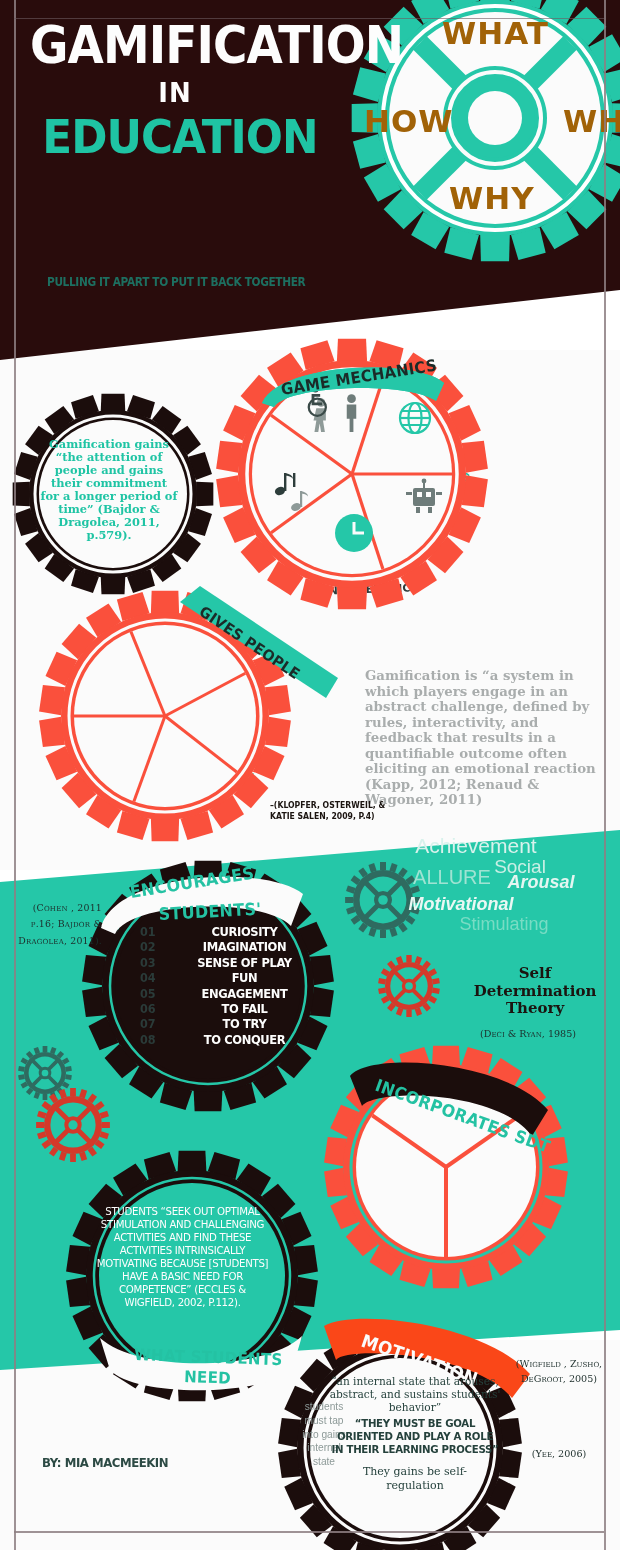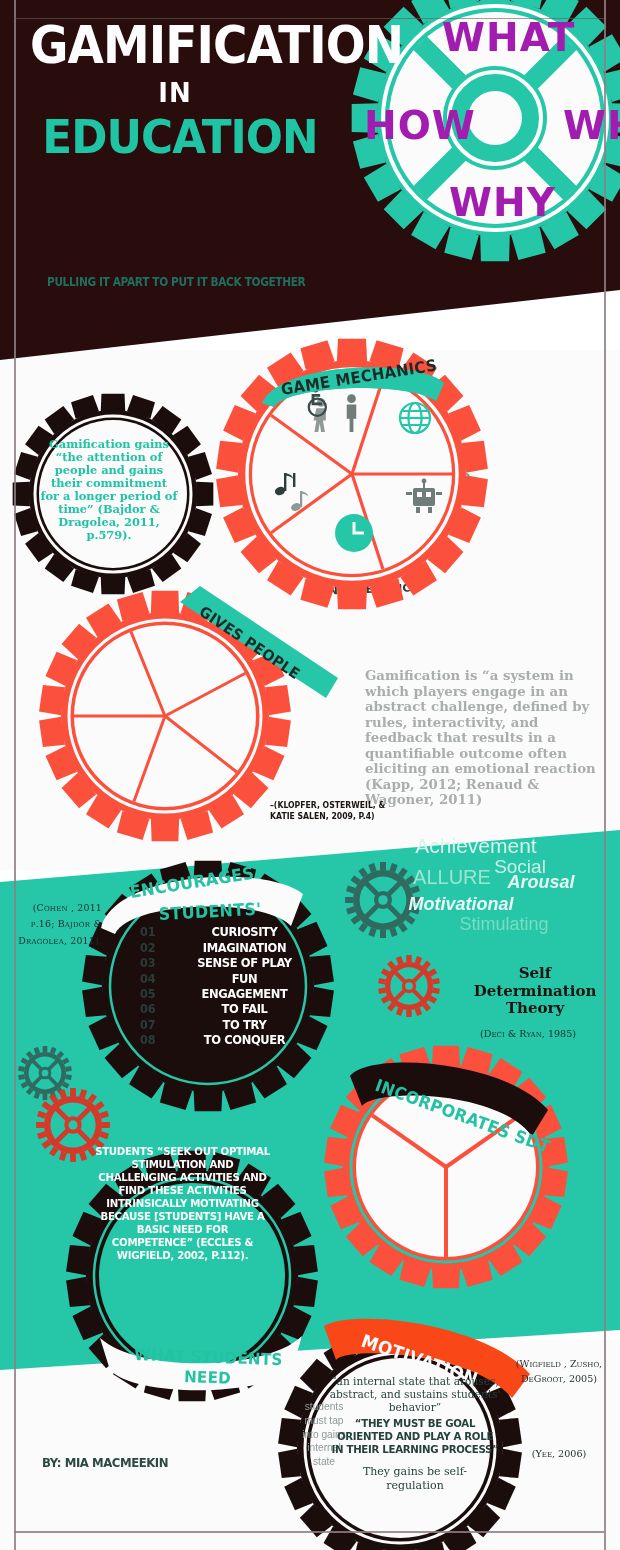--- a/index.html
+++ b/index.html
@@ -59,21 +59,21 @@
   #subtitle {
     position:absolute; left:47px; top:275px; z-index:20;
     font-family:"DejaVu Sans", sans-serif; font-weight:bold;
     font-size:11.5px; letter-spacing:-.4px; color:#1d6f60;
     transform:scaleX(.92); transform-origin:left center;
   }
 
   #header-gear { top:-10px; left:370px; z-index:10; }
   .hg-label {
     position:absolute; font-family:"DejaVu Sans", sans-serif; font-weight:bold;
-    color:#a21caf; font-size:39px; letter-spacing:1px;
+    color:#a16207; font-size:31px; letter-spacing:1px;
   }
 
   
   .serif-quote {
     font-family:"DejaVu Serif", serif; font-weight:bold;
     color:#1fc4a4; text-align:center; line-height:1.14;
   }
 
   
   .ribbon-text {
@@ -122,36 +122,36 @@
     font-size:15px; line-height:1.18; color:#1b1410; text-align:center;
   }
   #sdt-cite {
     position:absolute; left:480px; top:1027px; width:120px; z-index:22;
     font-family:"DejaVu Serif", serif; font-size:9.6px; line-height:1.5;
     color:#1d2e2b; font-variant:small-caps;
   }
 
   
   #enc-list { position:absolute; left:140px; top:924px; width:175px; z-index:26; }
-  .enc-row { display:flex; align-items:flex-end; height:15.4px; }
+  .enc-row { display:flex; align-items:flex-start; height:15.4px; }
   .enc-num {
     width:34px; font-family:"DejaVu Sans", sans-serif; font-weight:bold;
     font-size:12.5px; color:#2a3b39; transform:scaleX(.9); transform-origin:left;
   }
   .enc-txt {
     flex:1; text-align:center;
     font-family:"DejaVu Sans", sans-serif; font-weight:bold;
     font-size:12.5px; color:#fdfdfd; letter-spacing:-.4px;
     transform:scaleX(.92);
   }
 
   
   #eccles {
-    position:absolute; left:95px; top:1145px; width:175px; z-index:26;
-    font-family:"DejaVu Sans", sans-serif; font-weight:bold;
+    position:absolute; left:95px; top:1205px; width:175px; z-index:26;
+    font-family:"DejaVu Sans", sans-serif; font-weight:normal;
     font-size:10.2px; line-height:1.28; color:#fdfdfd; text-align:center;
     letter-spacing:-.3px;
   }
 
   
   #mot-q1 {
     position:absolute; left:325px; top:1375px; width:180px; z-index:30;
     font-family:"DejaVu Serif", serif; font-size:10.6px; line-height:1.25;
     color:#25413c; text-align:center;
   }

